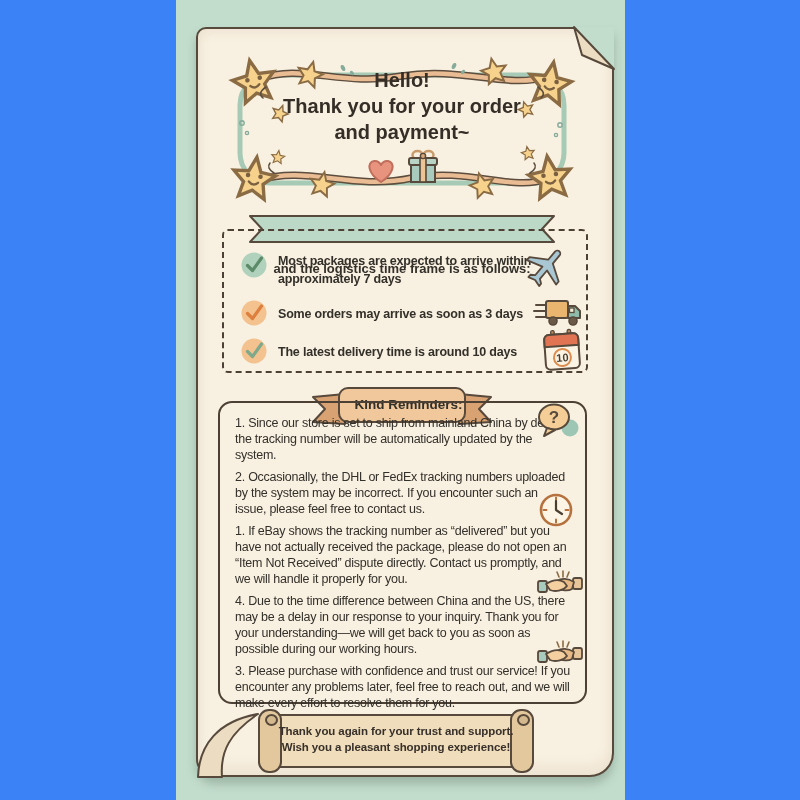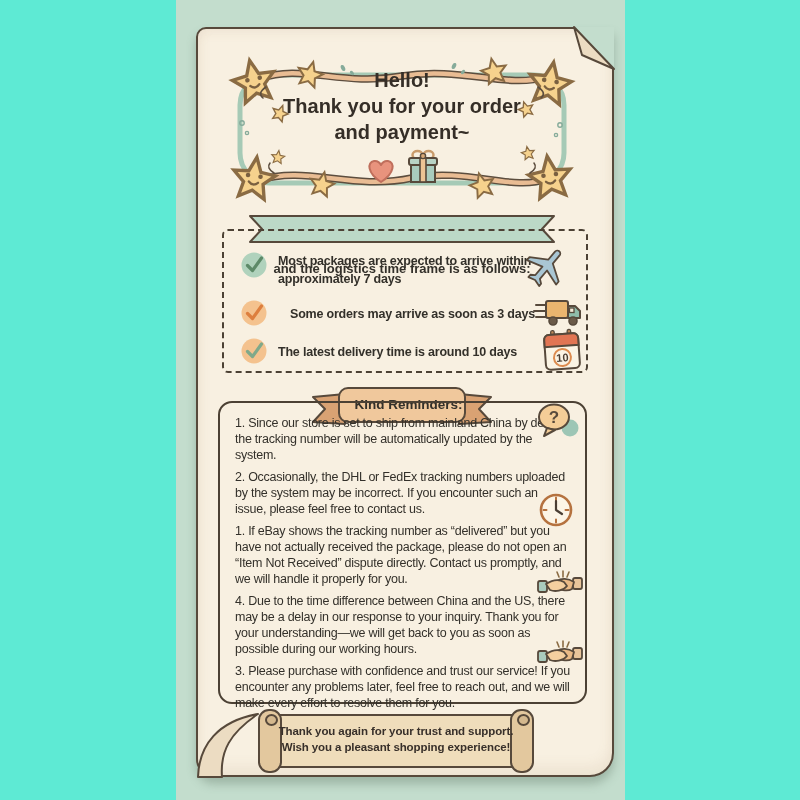--- a/index.html
+++ b/index.html
@@ -1,17 +1,17 @@
 <!DOCTYPE html>
 <html><head>
 <meta charset="utf-8">
 <style>
   html,body{margin:0;padding:0;background:#ffffff;}
   body{width:800px;height:800px;overflow:hidden;font-family:"Liberation Sans","DejaVu Sans",sans-serif;}
-  .scene{position:relative;width:800px;height:800px;background:#5eead4;}
+  .scene{position:relative;width:800px;height:800px;background:#3b82f6;}
   .strip{position:absolute;left:176px;top:0;width:449px;height:800px;background:#c3ddcd;}
   .paper{position:absolute;left:196px;top:27px;width:414px;height:746px;background:#f8f0e1;
          border:2px solid #57493b;border-radius:10px 5px 24px 18px;
          box-shadow:0 7px 10px rgba(90,110,92,0.35), inset 0 -8px 14px rgba(150,120,80,0.10), inset 0 6px 10px rgba(150,120,80,0.06);}
   .paper > *{position:absolute;}
   svg{display:block;overflow:visible;}
 
   
   .header-frame{left:28px;top:28px;width:352px;height:144px;}
   .frame-svg{position:absolute;left:0;top:0;}
@@ -24,21 +24,21 @@
   .banner-logistics svg{position:absolute;left:0;top:0;}
   .banner-logistics .banner-text{position:absolute;left:0;right:0;top:0;height:32px;line-height:28px;
       text-align:center;font-size:13px;font-weight:bold;color:#33302a;white-space:nowrap;margin-top:40px;}
 
   .dashed-box{left:24px;top:200px;width:362px;height:140px;border:2px dashed #4c4134;border-radius:6px;}
 
   .check{width:28px;height:28px;}
   .c1{left:42px;top:222px;} .c2{left:42px;top:270px;} .c3{left:42px;top:308px;}
   .ship-text{color:#33302a;font-size:12.5px;font-weight:bold;line-height:18px;letter-spacing:-0.2px;}
   .t1{left:80px;top:223px;width:254px;}
-  .t2{left:92px;top:276px;white-space:nowrap;}
+  .t2{left:80px;top:276px;white-space:nowrap;}
   .t3{left:80px;top:314px;white-space:nowrap;}
   .plane{left:322px;top:214px;} .truck{left:336px;top:266px;} .cal{left:344px;top:299px;}
 
   
   .banner-reminders{left:111px;top:356px;width:186px;height:46px;}
   .banner-reminders svg{position:absolute;left:0;top:0;}
   .banner-reminders .banner-text{position:absolute;left:30px;width:139px;top:3px;height:34px;line-height:34px;
       text-align:center;font-size:13.5px;font-weight:bold;color:#33302a;white-space:nowrap;}
 
   .rem-box{left:20px;top:372px;width:369px;height:303px;border:2px solid #4c4134;border-radius:14px;

